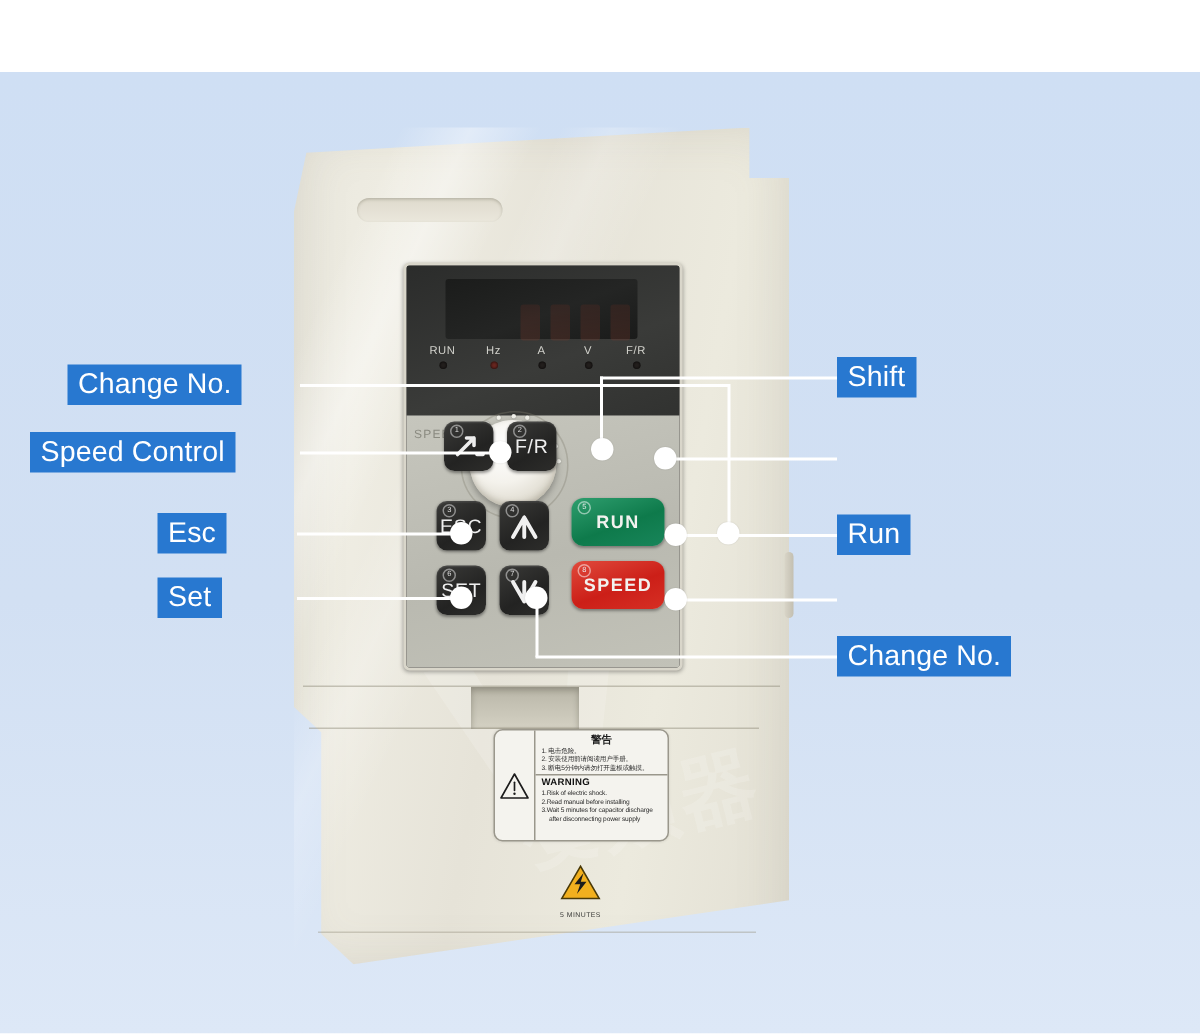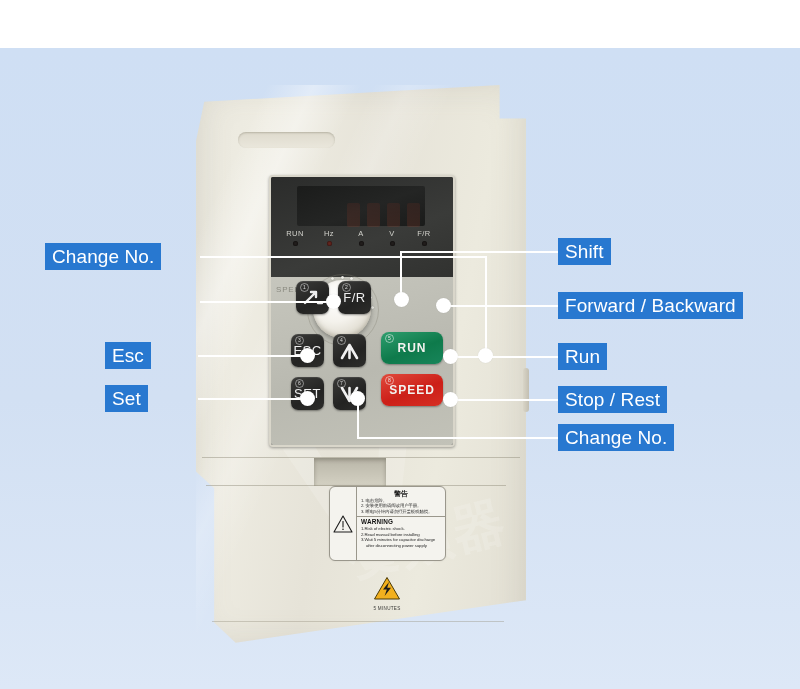--- a/index.html
+++ b/index.html
@@ -323,45 +323,44 @@
       </svg>
       <div class="bolt-cap">5 MINUTES</div>
     </div>
   </div>
 
   <div class="label" style="left:45px;top:243px;">Change No.</div>
   <div class="leader h" style="left:200px;top:256px;width:286px;"></div>
   <div class="leader v" style="left:485px;top:256px;height:100px;"></div>
   <div class="dot" style="left:478px;top:348px;"></div>
 
+  <div class="label" style="left:20px;top:288px;">Speed Control</div>
   <div class="leader h" style="left:200px;top:301px;width:134px;"></div>
   <div class="dot" style="left:326px;top:294px;"></div>
 
   <div class="label" style="left:105px;top:342px;">Esc</div>
   <div class="leader h" style="left:198px;top:355px;width:110px;"></div>
   <div class="dot" style="left:300px;top:348px;"></div>
 
   <div class="label" style="left:105px;top:385px;">Set</div>
   <div class="leader h" style="left:198px;top:398px;width:110px;"></div>
   <div class="dot" style="left:300px;top:391px;"></div>
 
   <div class="label" style="left:558px;top:238px;">Shift</div>
   <div class="leader h" style="left:400px;top:251px;width:158px;"></div>
   <div class="leader v" style="left:400px;top:251px;height:49px;"></div>
   <div class="dot" style="left:394px;top:292px;"></div>
 
-  <div class="label" style="left:558px;top:292px;">Forward / Backward</div>
   <div class="leader h" style="left:443px;top:305px;width:115px;"></div>
   <div class="dot" style="left:436px;top:298px;"></div>
 
   <div class="label" style="left:558px;top:343px;">Run</div>
   <div class="leader h" style="left:450px;top:356px;width:108px;"></div>
   <div class="dot" style="left:443px;top:349px;"></div>
 
-  <div class="label" style="left:558px;top:386px;">Stop / Rest</div>
   <div class="leader h" style="left:450px;top:399px;width:108px;"></div>
   <div class="dot" style="left:443px;top:392px;"></div>
 
   <div class="label" style="left:558px;top:424px;">Change  No.</div>
   <div class="dot" style="left:350px;top:391px;"></div>
   <div class="leader v" style="left:357px;top:398px;height:40px;"></div>
   <div class="leader h" style="left:357px;top:437px;width:201px;"></div>
 
 </div>
 

